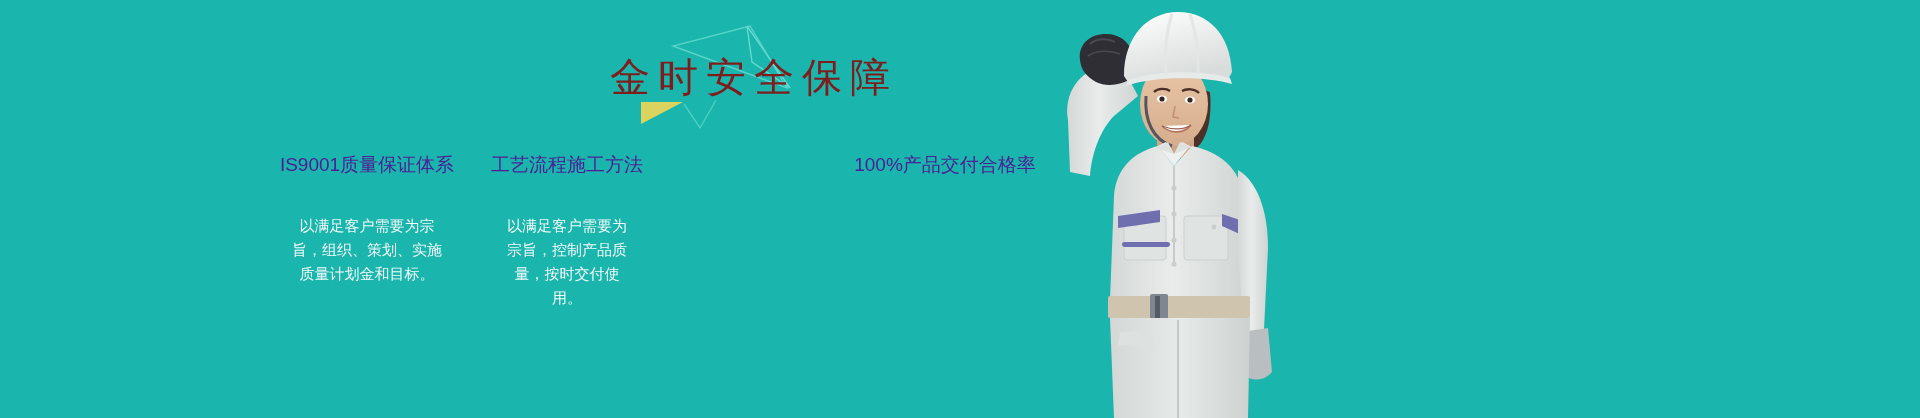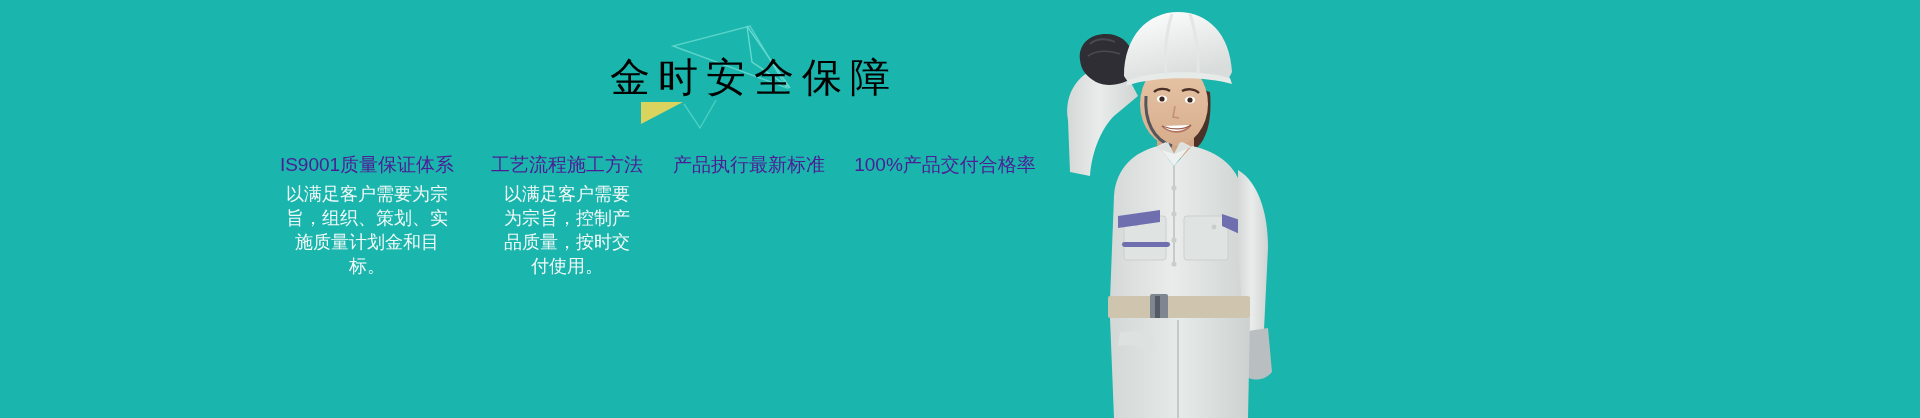--- a/index.html
+++ b/index.html
@@ -15,21 +15,21 @@
   
   .deco-layer { position:absolute; left:0; top:0; width:1920px; height:418px; pointer-events:none; }
 
   
   #title-wrap {
     position:absolute; left:0; top:52px; width:1500px;
     text-align:center; z-index:5;
   }
   #banner-title {
     display:inline-block;
-    color:#000000;
+    color:#7f1d1d;
     font-size:40px;
     line-height:50px;
     letter-spacing:8px;
     font-weight:400;
     text-indent:8px;
     white-space:nowrap;
   }
 
   
   #features {
@@ -44,22 +44,22 @@
 
   .feature-title {
     font-size:19px;
     line-height:26px;
     font-weight:400;
     color:#4c1d95;
     white-space:nowrap;
     letter-spacing:0px;
   }
   .feature-body {
-    margin-top:4px;
-    font-size:18px;
+    margin-top:36px;
+    font-size:15px;
     line-height:24px;
     color:#f2fbfa;
     font-weight:400;
   }
   .f1 .feature-body, .f2 .feature-body { padding:0 26px; }
   .f3 .feature-body { padding:0 8px; }
   .f4 .feature-body { padding:0 10px; }
 
   
   #worker {
@@ -92,21 +92,20 @@
       <div class="feature-title">IS9001质量保证体系</div>
       <div class="feature-body">以满足客户需要为宗旨，组织、策划、实施质量计划金和目标。</div>
     </div>
 
     <div class="feature f2">
       <div class="feature-title">工艺流程施工方法</div>
       <div class="feature-body">以满足客户需要为宗旨，控制产品质量，按时交付使用。</div>
     </div>
 
     <div class="feature f3">
-      <div class="feature-title">产品执行最新标准</div>
     </div>
 
     <div class="feature f4">
       <div class="feature-title">100%产品交付合格率</div>
     </div>
 
   </div>
 
   <svg id="worker" viewBox="0 0 300 418" xmlns="http://www.w3.org/2000/svg">
     <defs>

